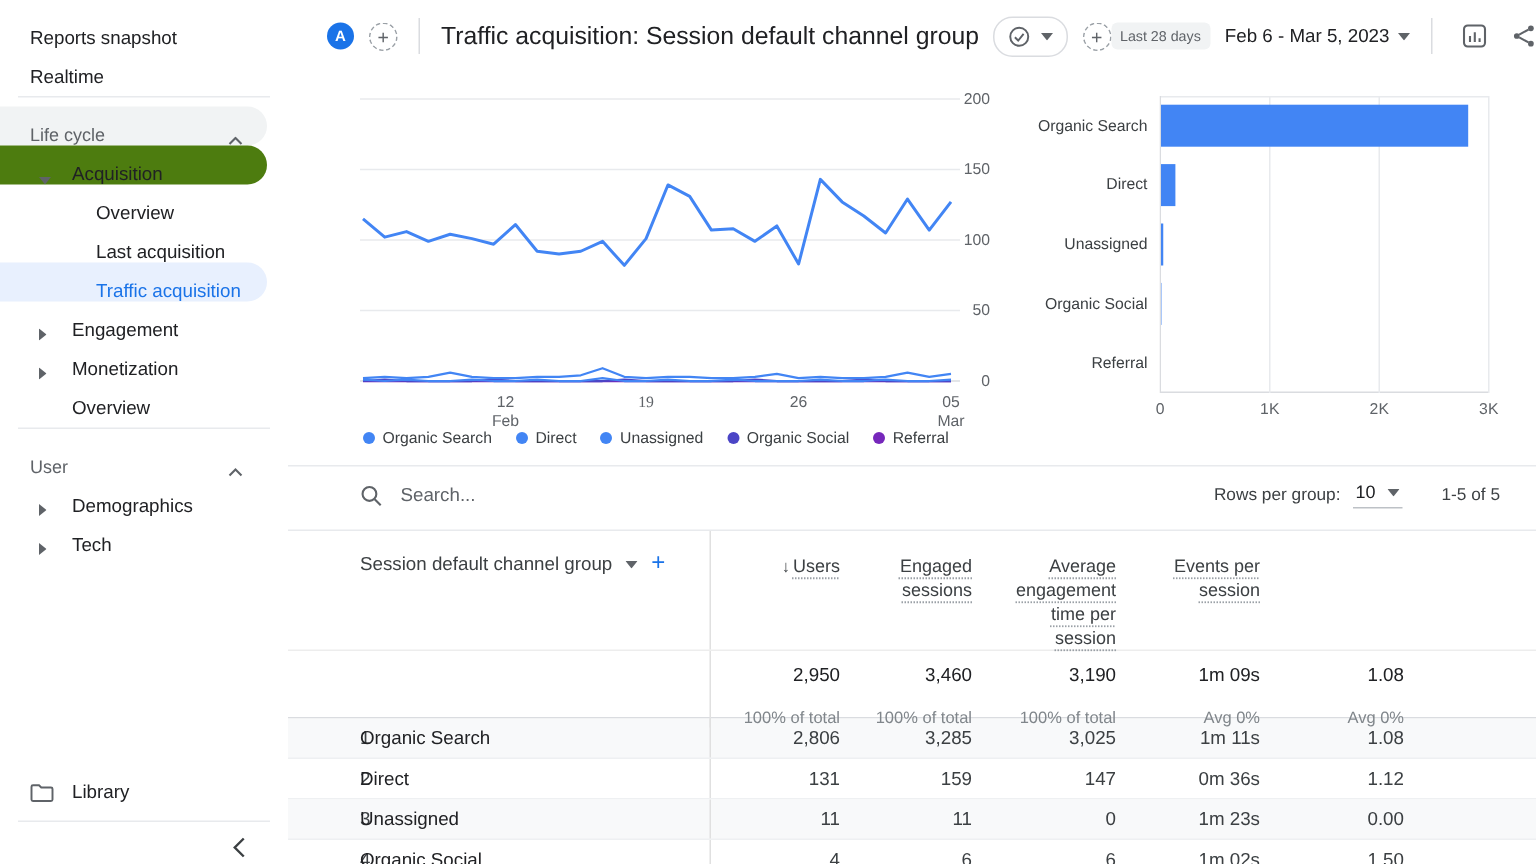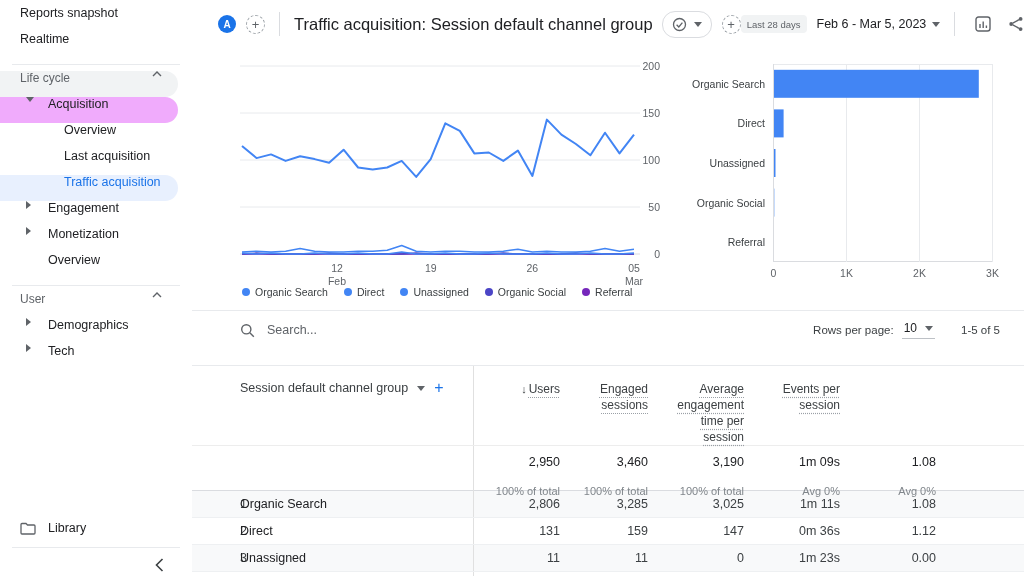--- a/index.html
+++ b/index.html
@@ -2,27 +2,27 @@
 <html><head>
 <meta charset="utf-8">
 <style>
   html,body{margin:0;padding:0}
   body{font-family:"Liberation Sans",sans-serif;background:#e8e8e8}
   .app{position:relative;width:1024px;height:576px;background:#fff;overflow:hidden;color:#202124}
 
   
   .sidebar{position:absolute;left:0;top:0;width:192px;height:576px;background:#fff;z-index:2}
   .sb-nav{padding-top:6px}
-  .nav-row{height:26px;display:flex;align-items:flex-start;font-size:12.5px;color:#202124;cursor:pointer;white-space:nowrap}
+  .nav-row{height:26px;display:flex;align-items:flex-end;font-size:12.5px;color:#202124;cursor:pointer;white-space:nowrap}
   .top{padding-left:20px}
   .section{padding-left:20px;padding-right:16px;font-size:12px;color:#5f6368;margin-right:14px;border-radius:0 14px 14px 0;justify-content:space-between}
   .section.hl{background:#f1f3f4}
   .item1{padding-left:26px;margin-right:14px;border-radius:0 14px 14px 0}
   .item1 .cs{width:22px;display:flex;align-items:center}
-  .item1.hl{background:#f0abfc}
+  .item1.hl{background:#4d7c0f}
   .item2{padding-left:64px;margin-right:14px;border-radius:0 14px 14px 0}
   .item2.active{background:#e8f0fe;color:#1a73e8}
   .sb-hr{border-top:1px solid #e8eaed;margin:6px 12px;height:0}
   .sb-bottom{position:absolute;left:0;bottom:0;width:192px}
   .lib-row{height:26px;display:flex;align-items:center;gap:12px;padding-left:20px;font-size:12.5px;cursor:pointer}
   .collapse-row{height:22px;display:flex;align-items:center;justify-content:flex-end;padding-right:28px}
 
   
   .main{position:absolute;left:192px;top:0;width:832px;height:576px;background:#fff}
   .topbar{height:48px;display:flex;align-items:center}
@@ -44,21 +44,21 @@
   .barchart{position:absolute;left:498px;top:16px;display:flex}
   .blabel{height:39.6px;display:flex;align-items:center;justify-content:flex-end;font-size:10.5px;color:#3c4043;padding-right:8px;width:75px}
   .bplot{position:relative;width:228px}
   .btick{position:absolute;top:203px;font-size:10.5px;color:#5f6368;transform:translateX(-50%)}
   .legend{position:absolute;left:50px;top:238px;display:flex;align-items:center;gap:16px}
   .litem{display:flex;align-items:center;gap:5px;font-size:10.5px;color:#3c4043}
   .ldot{width:8px;height:8px;border-radius:50%}
   .chart-hr{border-top:1px solid #e8eaed}
 
   
-  .searchrow{height:38px;display:flex;align-items:center;padding:0 24px 16px 48px;border-bottom:1px solid #e8eaed}
+  .searchrow{height:38px;display:flex;align-items:center;padding:0 24px 4px 48px;border-bottom:1px solid #e8eaed}
   .searchrow input{border:none;outline:none;font-size:12.5px;color:#202124;margin-left:10px;flex:1;font-family:"Liberation Sans",sans-serif}
   .searchrow input::placeholder{color:#5f6368}
   .rpp-label{font-size:11.5px;color:#3c4043;white-space:nowrap}
   .rpp-select{display:flex;align-items:center;gap:8px;border-bottom:1px solid #bdc1c6;padding:0 2px 3px 2px;margin-left:8px;font-size:12px;color:#202124;cursor:pointer}
   .pag{font-size:11.5px;color:#3c4043;margin-left:26px;white-space:nowrap}
 
   
   .t-row{display:grid;grid-template-columns:282px 88px 88px 96px 96px 96px 120px}
   .dimcell{border-right:1px solid #e0e0e0}
   .t-head{min-height:71px;border-bottom:1px solid #ededed}
@@ -253,21 +253,21 @@
           </svg>
         <div id="lc-ylabels">
             <span class="ylab" style="top: 184px;">0</span>
             <span class="ylab" style="top: 137px;">50</span>
             <span class="ylab" style="top: 90px;">100</span>
             <span class="ylab" style="top: 43px;">150</span>
             <span class="ylab" style="top: -4px;">200</span>
           </div>
         <div id="lc-xlabels">
             <span class="xlab" style="left: 97px;">12<br>Feb</span>
-            <span class="xlab" style="left: 190.741px;">19</span>
+            <span class="xlab" style="left: 190.741px; font-family: Liberation Serif, serif;">19</span>
             <span class="xlab" style="left: 292.37px;">26</span>
             <span class="xlab" style="left: 394px;">05<br>Mar</span>
           </div>
       </div>
       <div class="barchart">
         <div id="bc-labels">
             <div class="blabel">Organic Search</div>
             <div class="blabel">Direct</div>
             <div class="blabel">Unassigned</div>
             <div class="blabel">Organic Social</div>
@@ -321,21 +321,21 @@
     <div class="chart-hr"></div>
 
     <div class="searchrow">
       <span style="display:flex">
         <svg width="15" height="15" viewBox="0 0 15 15">
             <circle cx="6.3" cy="6.3" r="4.6" fill="none" stroke="#5f6368" stroke-width="1.4"></circle>
             <line x1="9.8" y1="9.8" x2="13.8" y2="13.8" stroke="#5f6368" stroke-width="1.4"></line>
           </svg>
       </span>
       <input placeholder="Search..." style="">
-      <span class="rpp-label">Rows per page:</span>
+      <span class="rpp-label">Rows per group:</span>
       <span class="rpp-select">
         <span>10</span>
         <svg width="8" height="5" viewBox="0 0 8 5">
             <polygon points="0,0 8,0 4,5" fill="#5f6368"></polygon>
           </svg>
       </span>
       <span class="pag">1-5 of 5</span>
     </div>
 
     <div>

